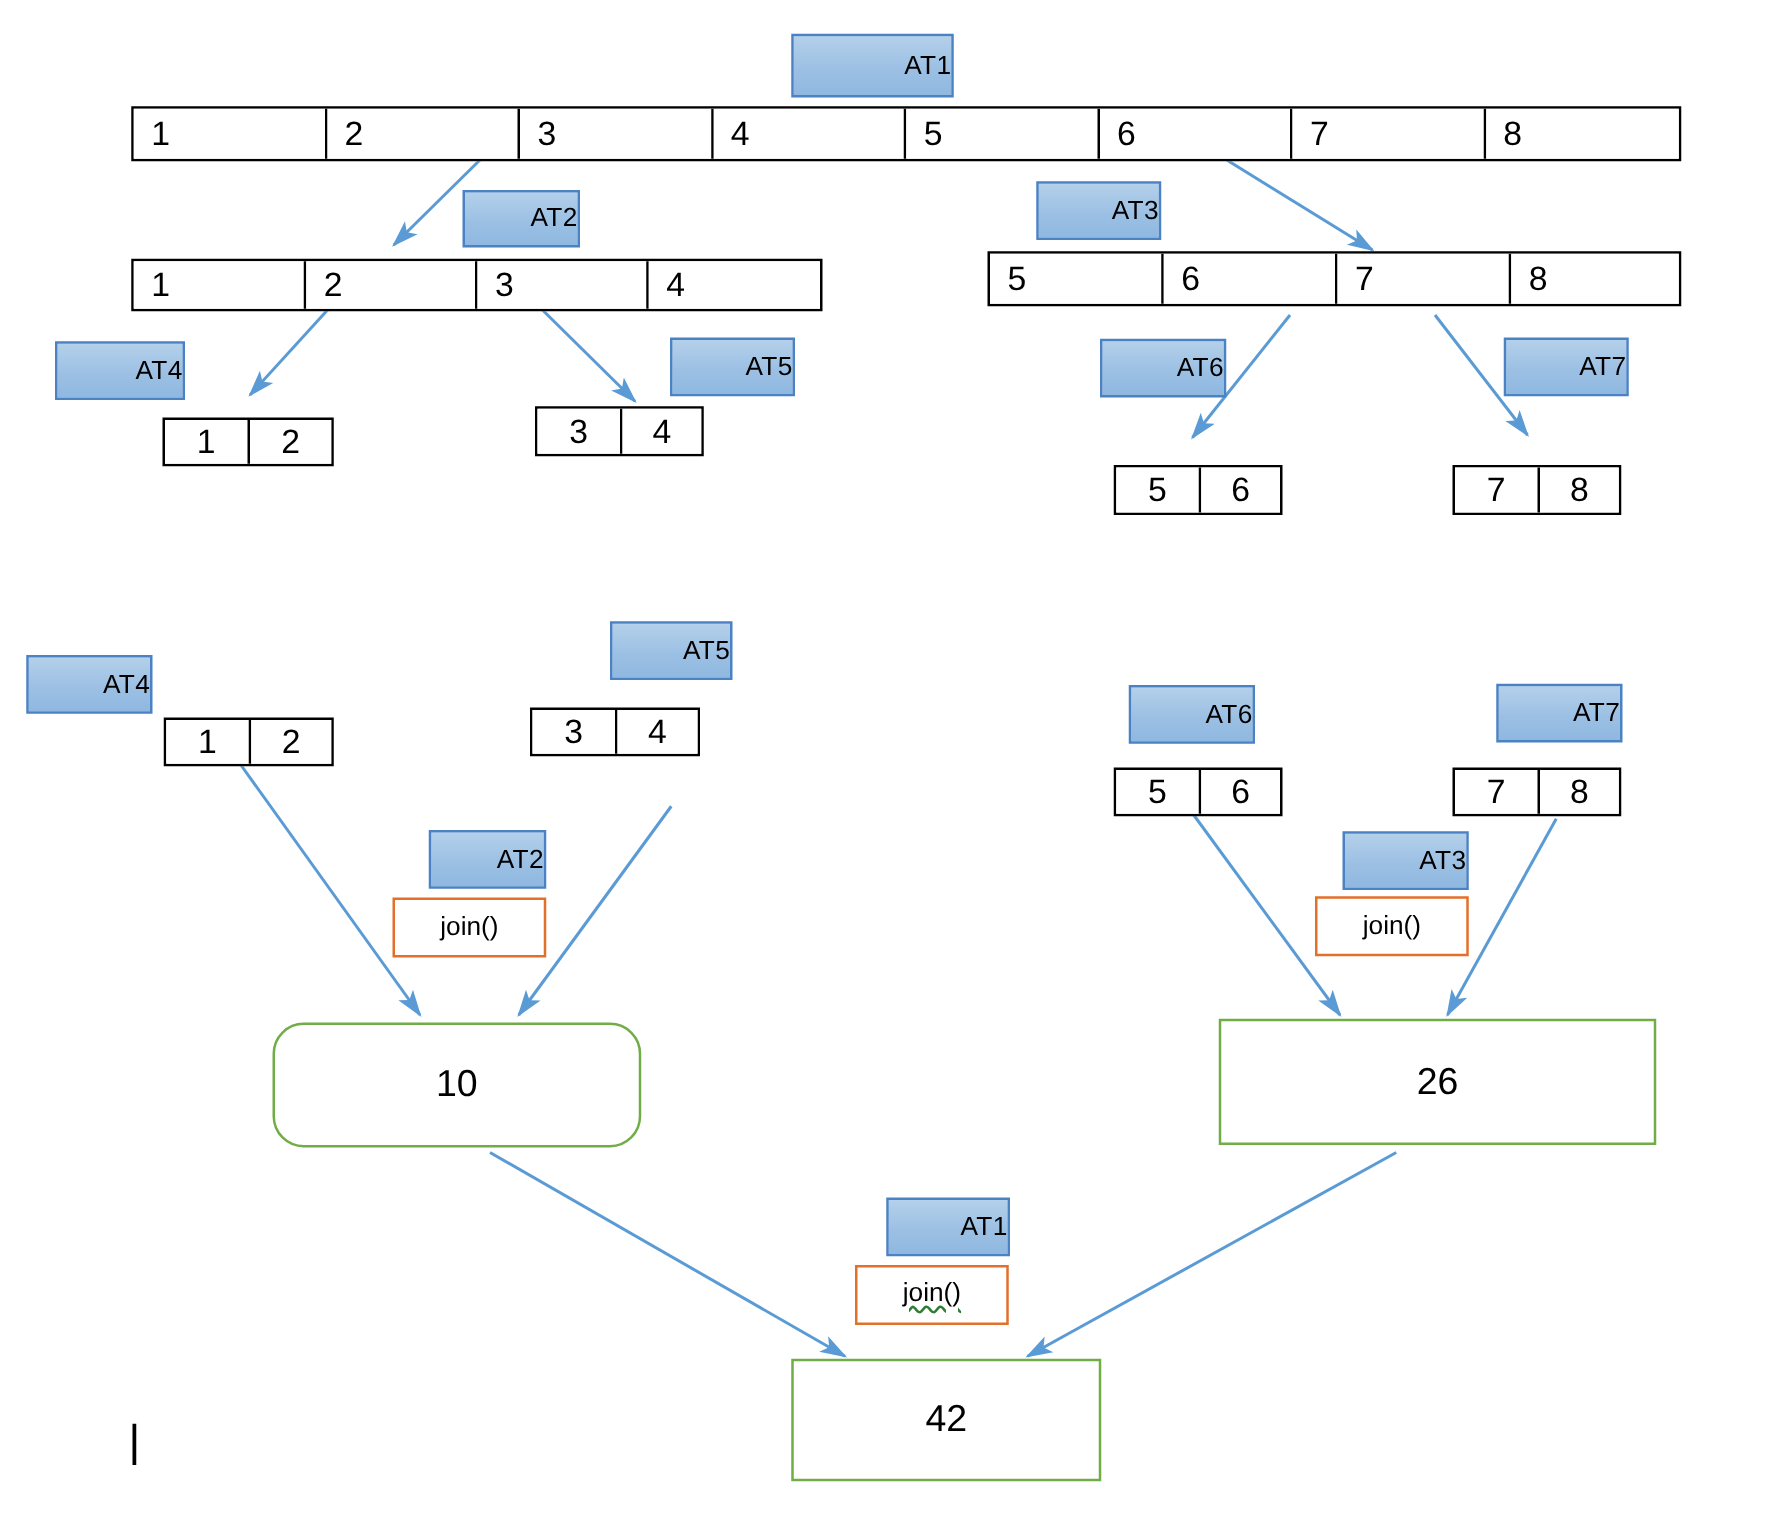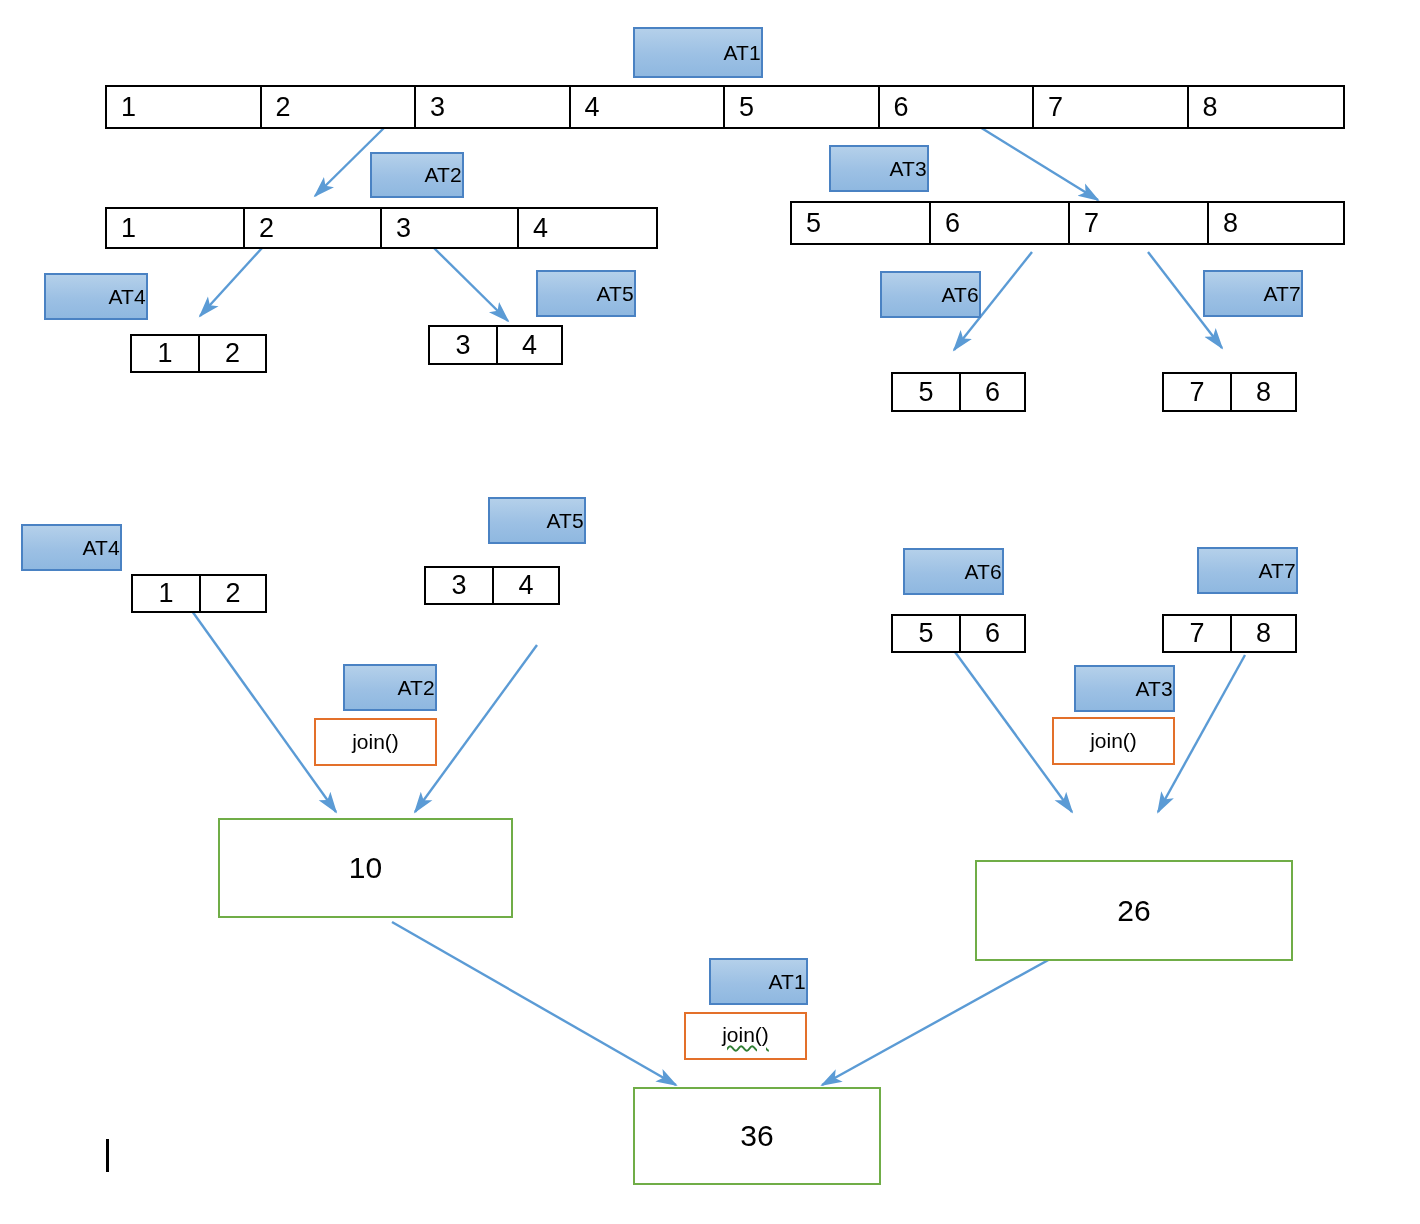--- a/index.html
+++ b/index.html
@@ -250,34 +250,34 @@
     <span class="txt">join()</span>
   </div>
 
   <div class="chip" style="left:1074px; top:665px; width:101px; height:47px;">
     <span>AT3</span>
   </div>
   <div class="joinbox" style="left:1052px; top:717px; width:123px; height:48px;">
     <span class="txt">join()</span>
   </div>
 
-  <div class="result" style="left:218px; top:818px; width:295px; height:100px;">
+  <div class="result" style="left:218px; top:818px; width:295px; height:100px;border-radius:25px;">
     <span>10</span>
   </div>
 
-  <div class="result" style="left:975px; top:815px; width:318px; height:101px;margin-top:45px;">
+  <div class="result" style="left:975px; top:815px; width:350px; height:101px;">
     <span>26</span>
   </div>
 
   <div class="chip" style="left:709px; top:958px; width:99px; height:47px;">
     <span>AT1</span>
   </div>
   <div class="joinbox spell" style="left:684px; top:1012px; width:123px; height:48px;">
     <span class="txt">join()</span>
   </div>
 
   <div class="result" style="left:633px; top:1087px; width:248px; height:98px;">
-    <span>36</span>
+    <span>42</span>
   </div>
 
   <div class="caret" style="left:106px; top:1139px; height:33px;"></div>
 
 </div>
 
 </body></html>

